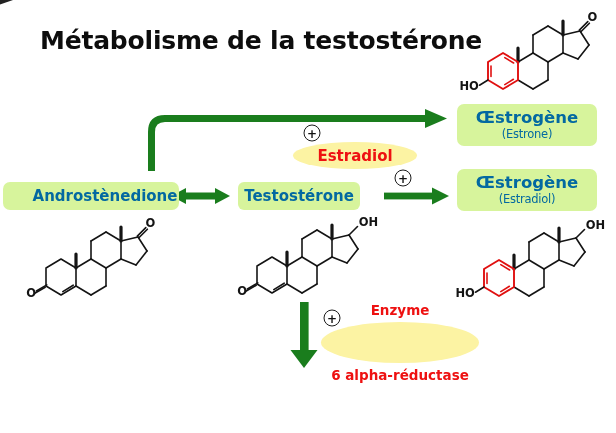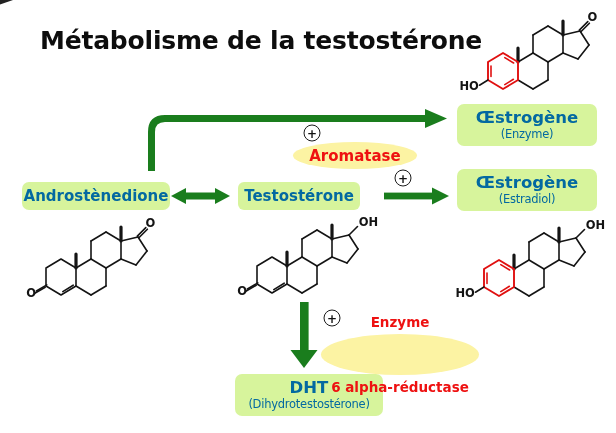--- a/index.html
+++ b/index.html
@@ -5,33 +5,33 @@
   html,body{margin:0;padding:0;background:#fff;}
   #stage{position:relative;width:616px;height:433px;background:#ffffff;overflow:hidden;
          font-family:"DejaVu Sans","Liberation Sans",sans-serif;}
   #chem-layer{position:absolute;left:0;top:0;}
   #title{position:absolute;left:16px;top:26px;font-size:25px;font-weight:bold;
          color:#0d0d0d;letter-spacing:-0.2px;white-space:nowrap;margin-left:24px;}
   .box{position:absolute;background:var(--box-fill,#d7f49c);border-radius:7px;
        display:flex;flex-direction:column;align-items:center;justify-content:center;
        color:#0369a1;text-align:center;}
   .box-main{font-weight:bold;white-space:nowrap;}
-  .box-andro{left:22px;top:182px;width:148px;height:28px;}
+  .box-andro{left:3px;top:182px;width:148px;height:28px;padding-left:28px;}
   .box-testo{left:238px;top:182px;width:122px;height:28px;border-radius:6px;}
   .box-andro .box-main,.box-testo .box-main{font-size:15px;}
   .box-estrone{left:457px;top:104px;width:140px;height:42px;}
   .box-estradiol{left:457px;top:169px;width:140px;height:42px;}
   .box-dht{left:235px;top:374px;width:148px;height:42px;}
   .box-estrone .box-main,.box-estradiol .box-main,.box-dht .box-main{font-size:16.5px;line-height:1.12;}
   .box-sub{font-size:11.5px;letter-spacing:-0.25px;line-height:1.15;white-space:nowrap;}
   .enzyme{position:absolute;background:var(--enzyme-fill,#fcf3a3);border-radius:50%;
           color:var(--enzyme-text,#ee1111);font-weight:bold;text-align:center;
           display:flex;flex-direction:column;justify-content:center;}
   #aromatase{left:293px;top:142px;width:124px;height:27px;font-size:15px;}
-  #reductase{left:321px;top:334px;width:158px;height:41px;font-size:13.5px;line-height:1.25;gap:48px;}
+  #reductase{left:321px;top:322px;width:158px;height:41px;font-size:13.5px;line-height:1.25;gap:48px;}
   .enzyme span{white-space:nowrap;}
   .plus{position:absolute;width:15px;height:15px;border:1.7px solid #1b1b1b;border-radius:50%;
         display:flex;align-items:center;justify-content:center;color:#111;
         font-size:12px;font-weight:600;line-height:1;transform:translate(-50%,-50%);
         background:transparent;}
   .plus-1{left:312px;top:133px;}
   .plus-2{left:403px;top:178px;}
   .plus-3{left:332px;top:318px;}
 </style>
 </head>
@@ -166,35 +166,31 @@
   <div class="box box-andro">
     <span class="box-main">Androstènedione</span>
   </div>
 
   <div class="box box-testo">
     <span class="box-main">Testostérone</span>
   </div>
 
   <div class="box box-estrone">
     <span class="box-main">Œstrogène</span>
-    <span class="box-sub">(Enzyme)</span>
+    <span class="box-sub">(Estrone)</span>
   </div>
 
   <div class="box box-estradiol">
     <span class="box-main">Œstrogène</span>
     <span class="box-sub">(Estradiol)</span>
   </div>
 
-  <div class="box box-dht">
-    <span class="box-main">DHT</span>
-    <span class="box-sub">(Dihydrotestostérone)</span>
-  </div>
 
   <div class="enzyme" id="aromatase">
-    <span>Aromatase</span>
+    <span>Estradiol</span>
   </div>
 
   <div class="enzyme" id="reductase">
     <span>Enzyme</span>
     <span>6 alpha-réductase</span>
   </div>
 
   <div class="plus plus-1">+</div>
   <div class="plus plus-2">+</div>
   <div class="plus plus-3">+</div>

